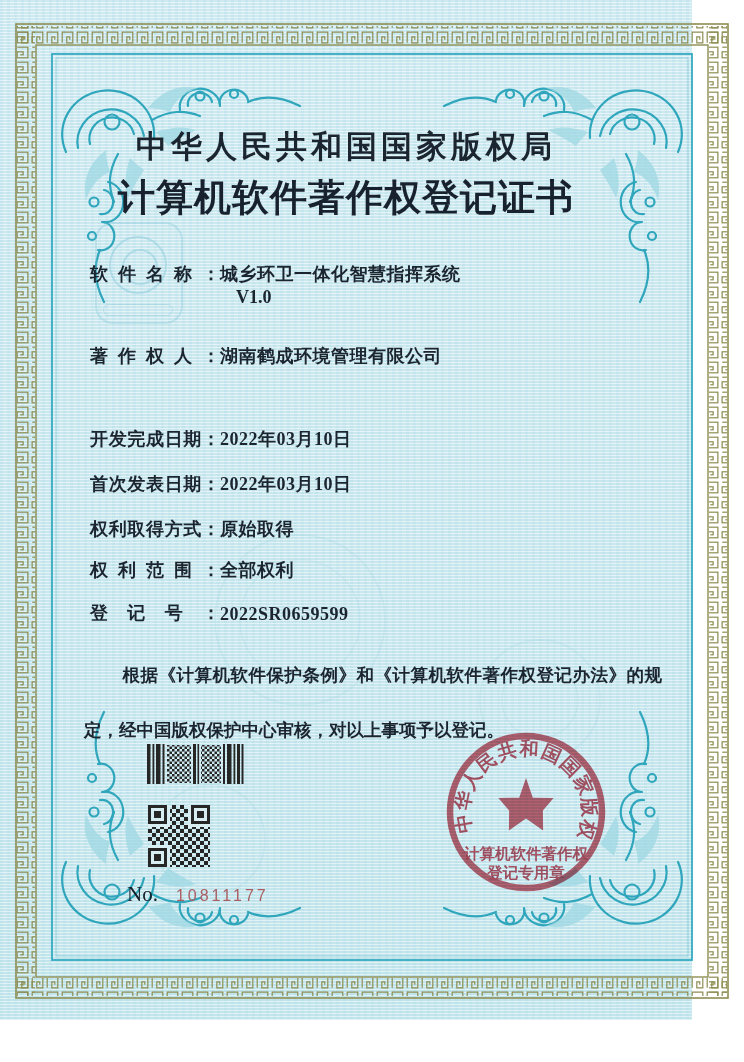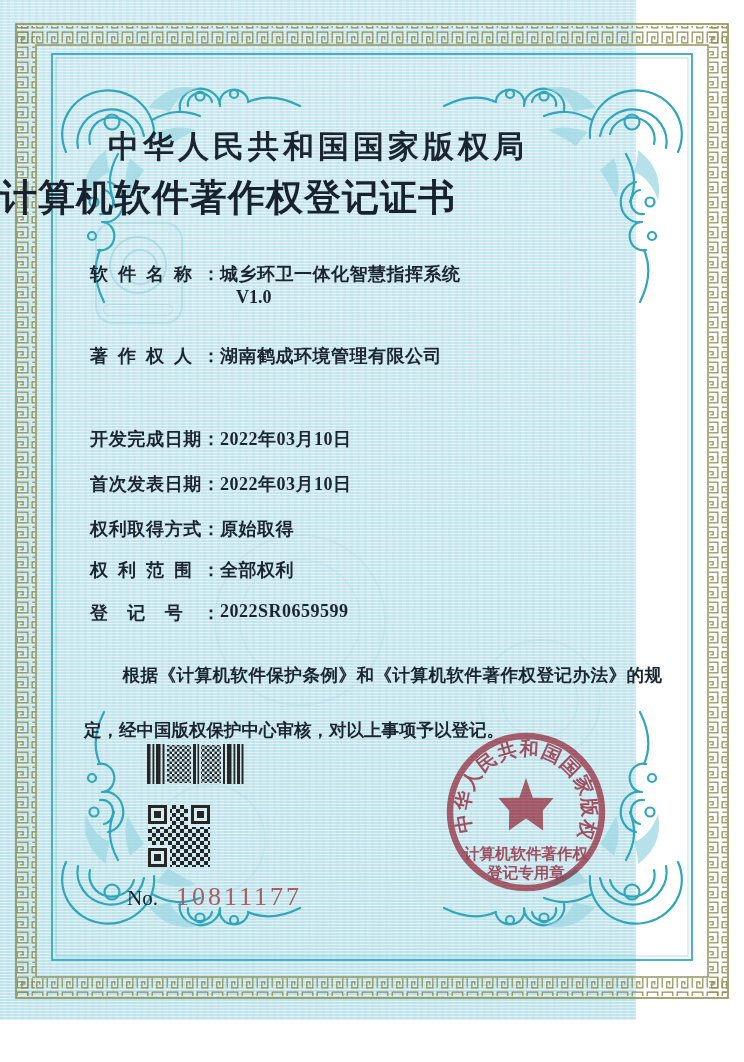--- a/index.html
+++ b/index.html
@@ -1,21 +1,21 @@
 <!DOCTYPE html>
 <html><head>
 <meta charset="utf-8">
 <style>
   * { margin:0; padding:0; box-sizing:border-box; }
   body { background:#ffffff; font-family:"Liberation Serif","DejaVu Serif",serif; }
   .page { position:relative; width:744px; height:1062px; background:#ffffff; overflow:hidden; }
 
   
   .paper {
-    position:absolute; left:0; top:0; width:636px; height:1020px;
+    position:absolute; left:0; top:0; width:692px; height:1020px;
     background-color:#cde9f0;
     background-image:
       repeating-linear-gradient(0deg, rgba(255,255,255,.5) 0 1px, rgba(255,255,255,0) 1px 3px),
       repeating-linear-gradient(90deg, rgba(168,216,228,.28) 0 3px, rgba(168,216,228,0) 3px 7px),
       linear-gradient(180deg,#cfeaf1 0%, #c9e7ee 60%, #c3e5ec 100%);
   }
 
   .border-svg { position:absolute; left:0; top:0; pointer-events:none; }
 
   
@@ -36,49 +36,49 @@
     border:1.5px solid rgba(110,190,210,.6); border-radius:6px;
   }
 
   .authority-title {
     position:absolute; left:0; top:126px; width:100%;
     text-align:center; font-size:31px; font-weight:700; letter-spacing:4px; color:#1b2530;
     white-space:nowrap;
   }
   .certificate-title {
     position:absolute; left:0; top:173px; width:100%;
-    text-align:left; font-size:37px; font-weight:700; letter-spacing:1px; color:#18222e;
+    text-align:center; font-size:37px; font-weight:700; letter-spacing:1px; color:#18222e;
     white-space:nowrap;
   }
   .cert-no-line {
     position:absolute; top:228px; right:88px;
     font-size:16px; font-weight:700; color:#1b2530; white-space:nowrap;
   }
   .cert-no-line .gap { display:inline-block; width:12px; }
 
-  .f-row { position:absolute; left:90px; display:flex; align-items:flex-start; white-space:nowrap;
+  .f-row { position:absolute; left:90px; display:flex; align-items:flex-end; white-space:nowrap;
            font-size:18px; font-weight:700; color:#1b2530; }
   .f-label { display:inline-block; width:130px; text-align:justify; text-align-last:justify; }
   .f-value { letter-spacing:.5px; }
   .f-value-line2 { position:absolute; left:236px; top:287px; font-size:18px; font-weight:700; color:#1b2530;text-align:center; }
 
   .statement {
     position:absolute; left:84px; top:648px; width:578px;
     font-size:17.5px; font-weight:600; line-height:55px; color:#1b2530;
     text-align:justify; text-indent:2.2em;
   }
 
   .barcode { position:absolute; left:147px; top:744px; }
   .qrcode  { position:absolute; left:148px; top:805px; }
 
   .serial-line { position:absolute; left:127px; top:882px; white-space:nowrap; }
   .serial-label { font-size:21px; font-weight:400; color:#15202b; }
   .serial-number {
-    font-family:Liberation Serif, serif;
-    font-size:26px; font-weight:400; color:#a85e62; letter-spacing:3px; margin-left:14px;
+    font-family:Liberation Sans, sans-serif;
+    font-size:16px; font-weight:400; color:#a85e62; letter-spacing:3px; margin-left:14px;
   }
 
   .issue-date {
     position:absolute; left:448px; top:886px;
     font-size:21px; font-weight:700; letter-spacing:1px; color:#14202a; white-space:nowrap;
   }
   .seal-svg { position:absolute; left:428px; top:712px; mix-blend-mode:multiply; pointer-events:none; }
 </style>
 </head>
 <body>

